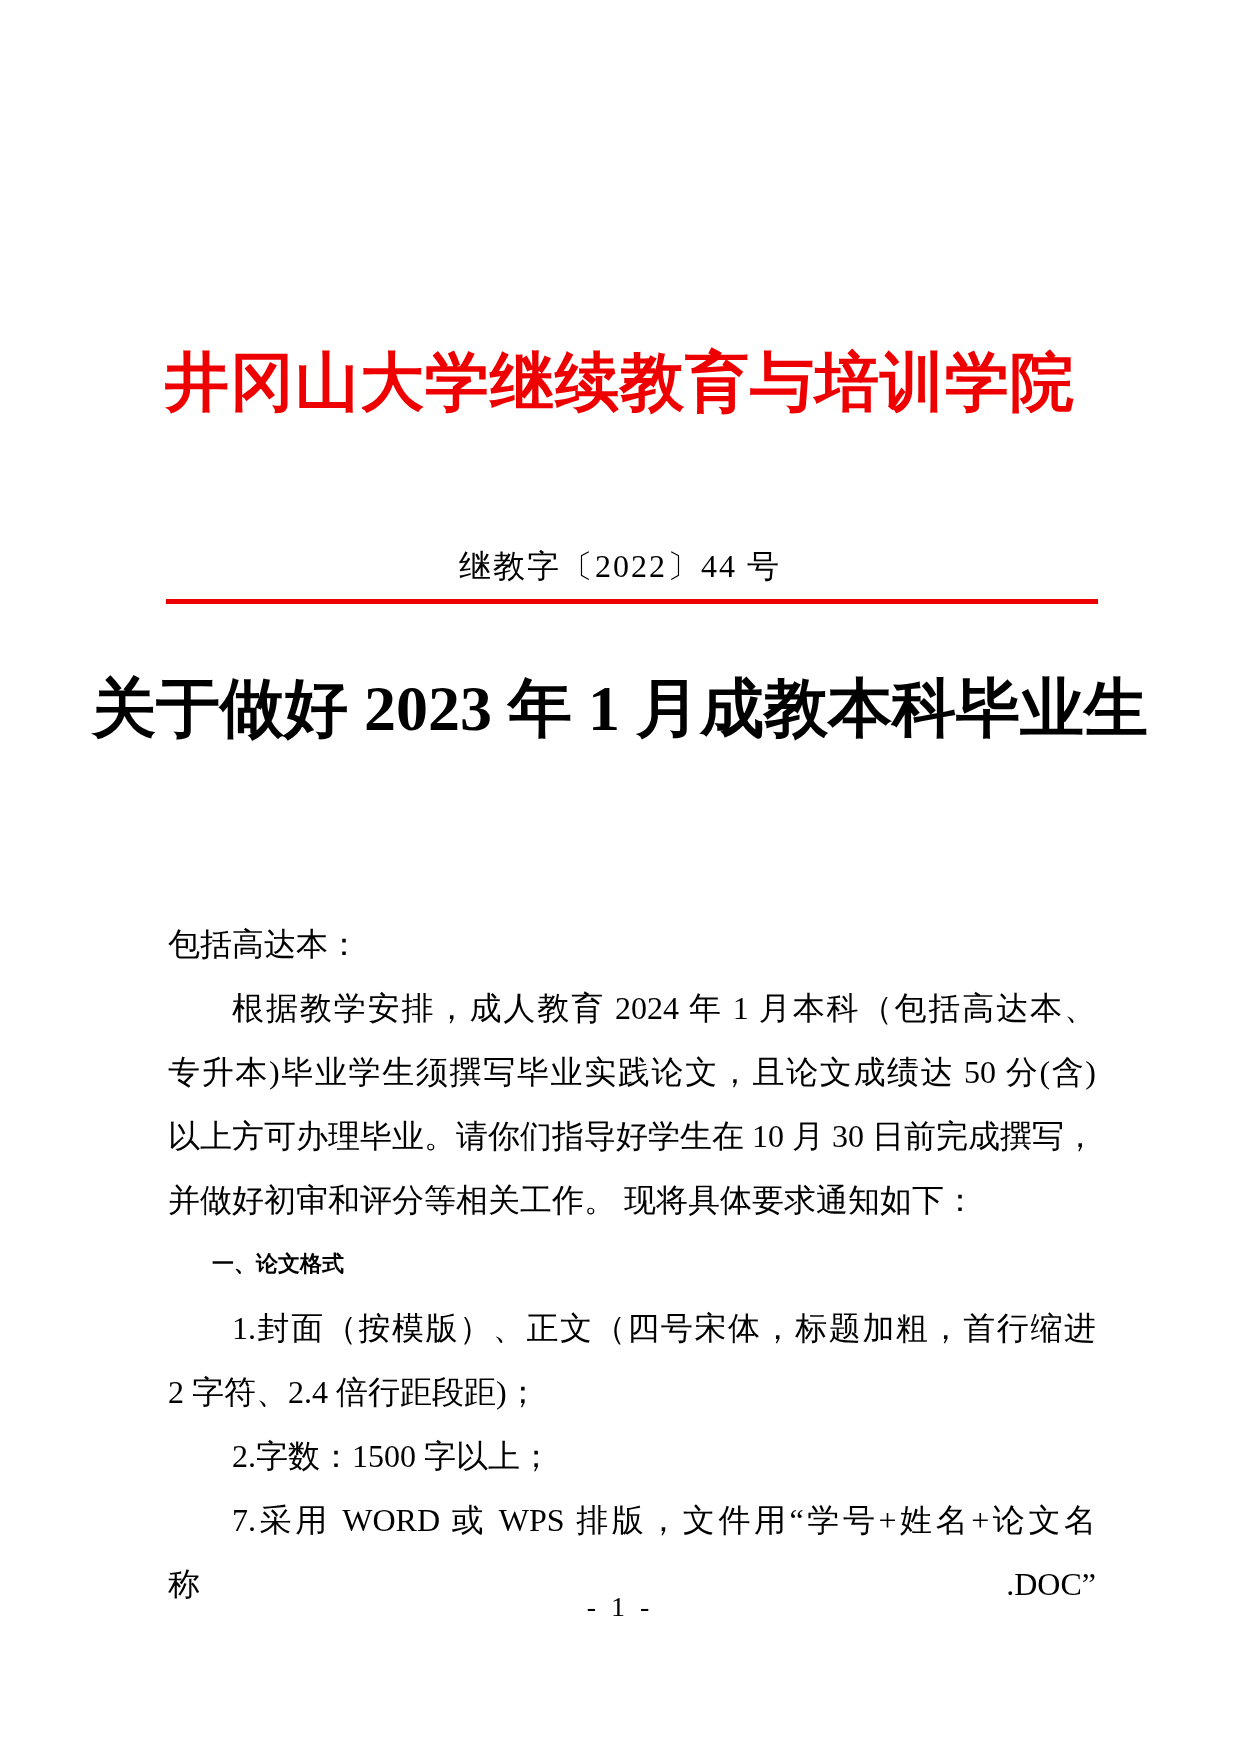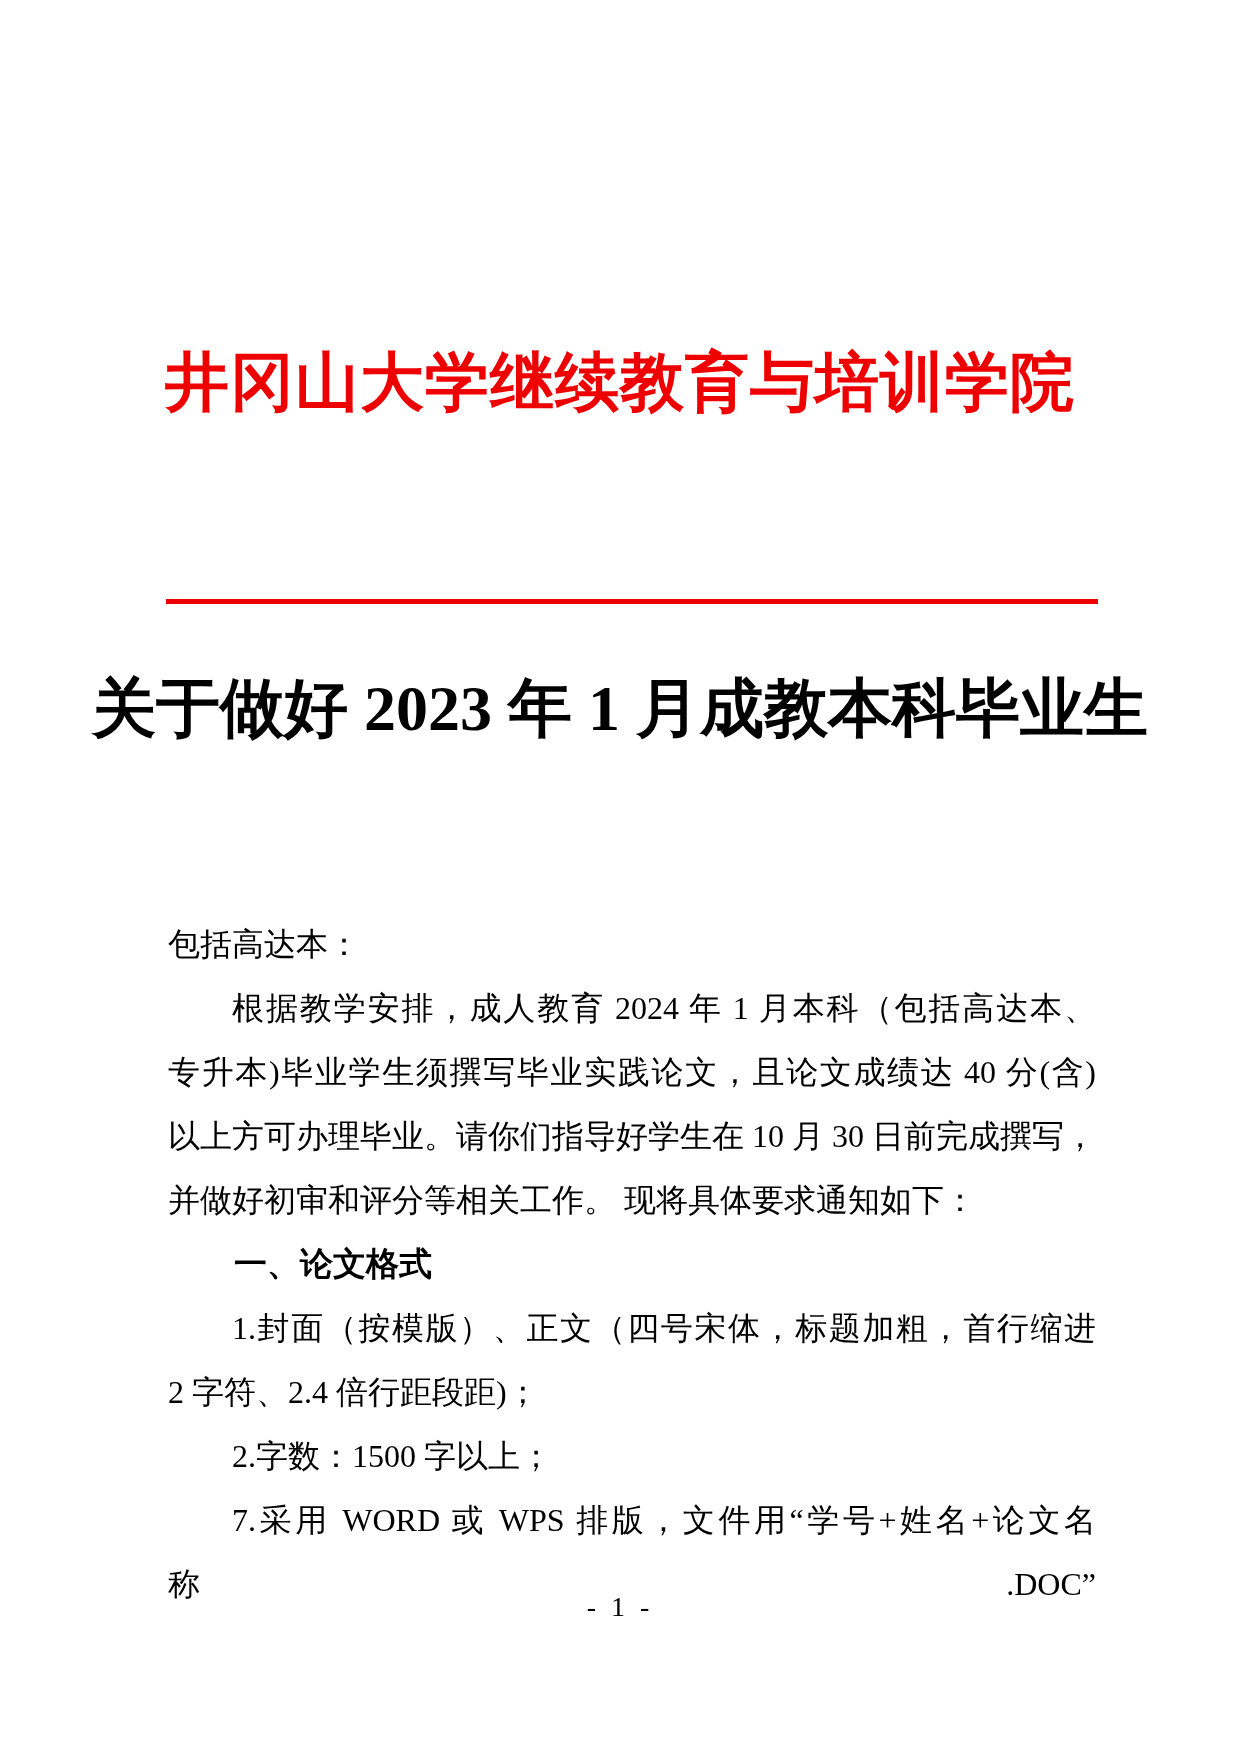--- a/index.html
+++ b/index.html
@@ -70,50 +70,51 @@
   }
   .stretch {
     text-align-last: justify;
   }
   .indent {
     text-indent: 2em;
   }
   .section-heading {
     font-family: "Liberation Sans", "DejaVu Sans", sans-serif;
     font-weight: 700;
-    font-size: 33px;
+    font-size: 22px;
   }
   .page-number {
     position: absolute;
     top: 1582px;
     left: 0;
     width: 100%;
     text-align: center;
     font-size: 28px;
     letter-spacing: 4px;
   }
 </style>
 </head>
 <body>
 
 <div class="page">
 
   <div class="org-title">井冈山大学继续教育与培训学院</div>
 
+  <div class="doc-number">继教字〔2022〕44 号</div>
 
   <div class="divider"></div>
 
   <div class="doc-title">
     <div>关于做好 2023 年 1 月成教本科毕业生</div>
   </div>
 
   <div class="body-block">
     <div class="line">包括高达本：</div>
     <div class="line indent stretch">根据教学安排，成人教育 2024 年 1 月本科（包括高达本、</div>
-    <div class="line stretch">专升本)毕业学生须撰写毕业实践论文，且论文成绩达 40 分(含)</div>
+    <div class="line stretch">专升本)毕业学生须撰写毕业实践论文，且论文成绩达 50 分(含)</div>
     <div class="line stretch">以上方可办理毕业。请你们指导好学生在 10 月 30 日前完成撰写，</div>
     <div class="line">并做好初审和评分等相关工作。 现将具体要求通知如下：</div>
     <div class="line indent section-heading">一、论文格式</div>
     <div class="line indent stretch">1.封面（按模版）、正文（四号宋体，标题加粗，首行缩进</div>
     <div class="line">2 字符、2.4 倍行距段距)；</div>
     <div class="line indent">2.字数：1500 字以上；</div>
     <div class="line indent stretch">7.采用 WORD 或 WPS 排版，文件用“学号+姓名+论文名称.DOC”</div>
   </div>
 
   <div class="page-number">- 1 -</div>

